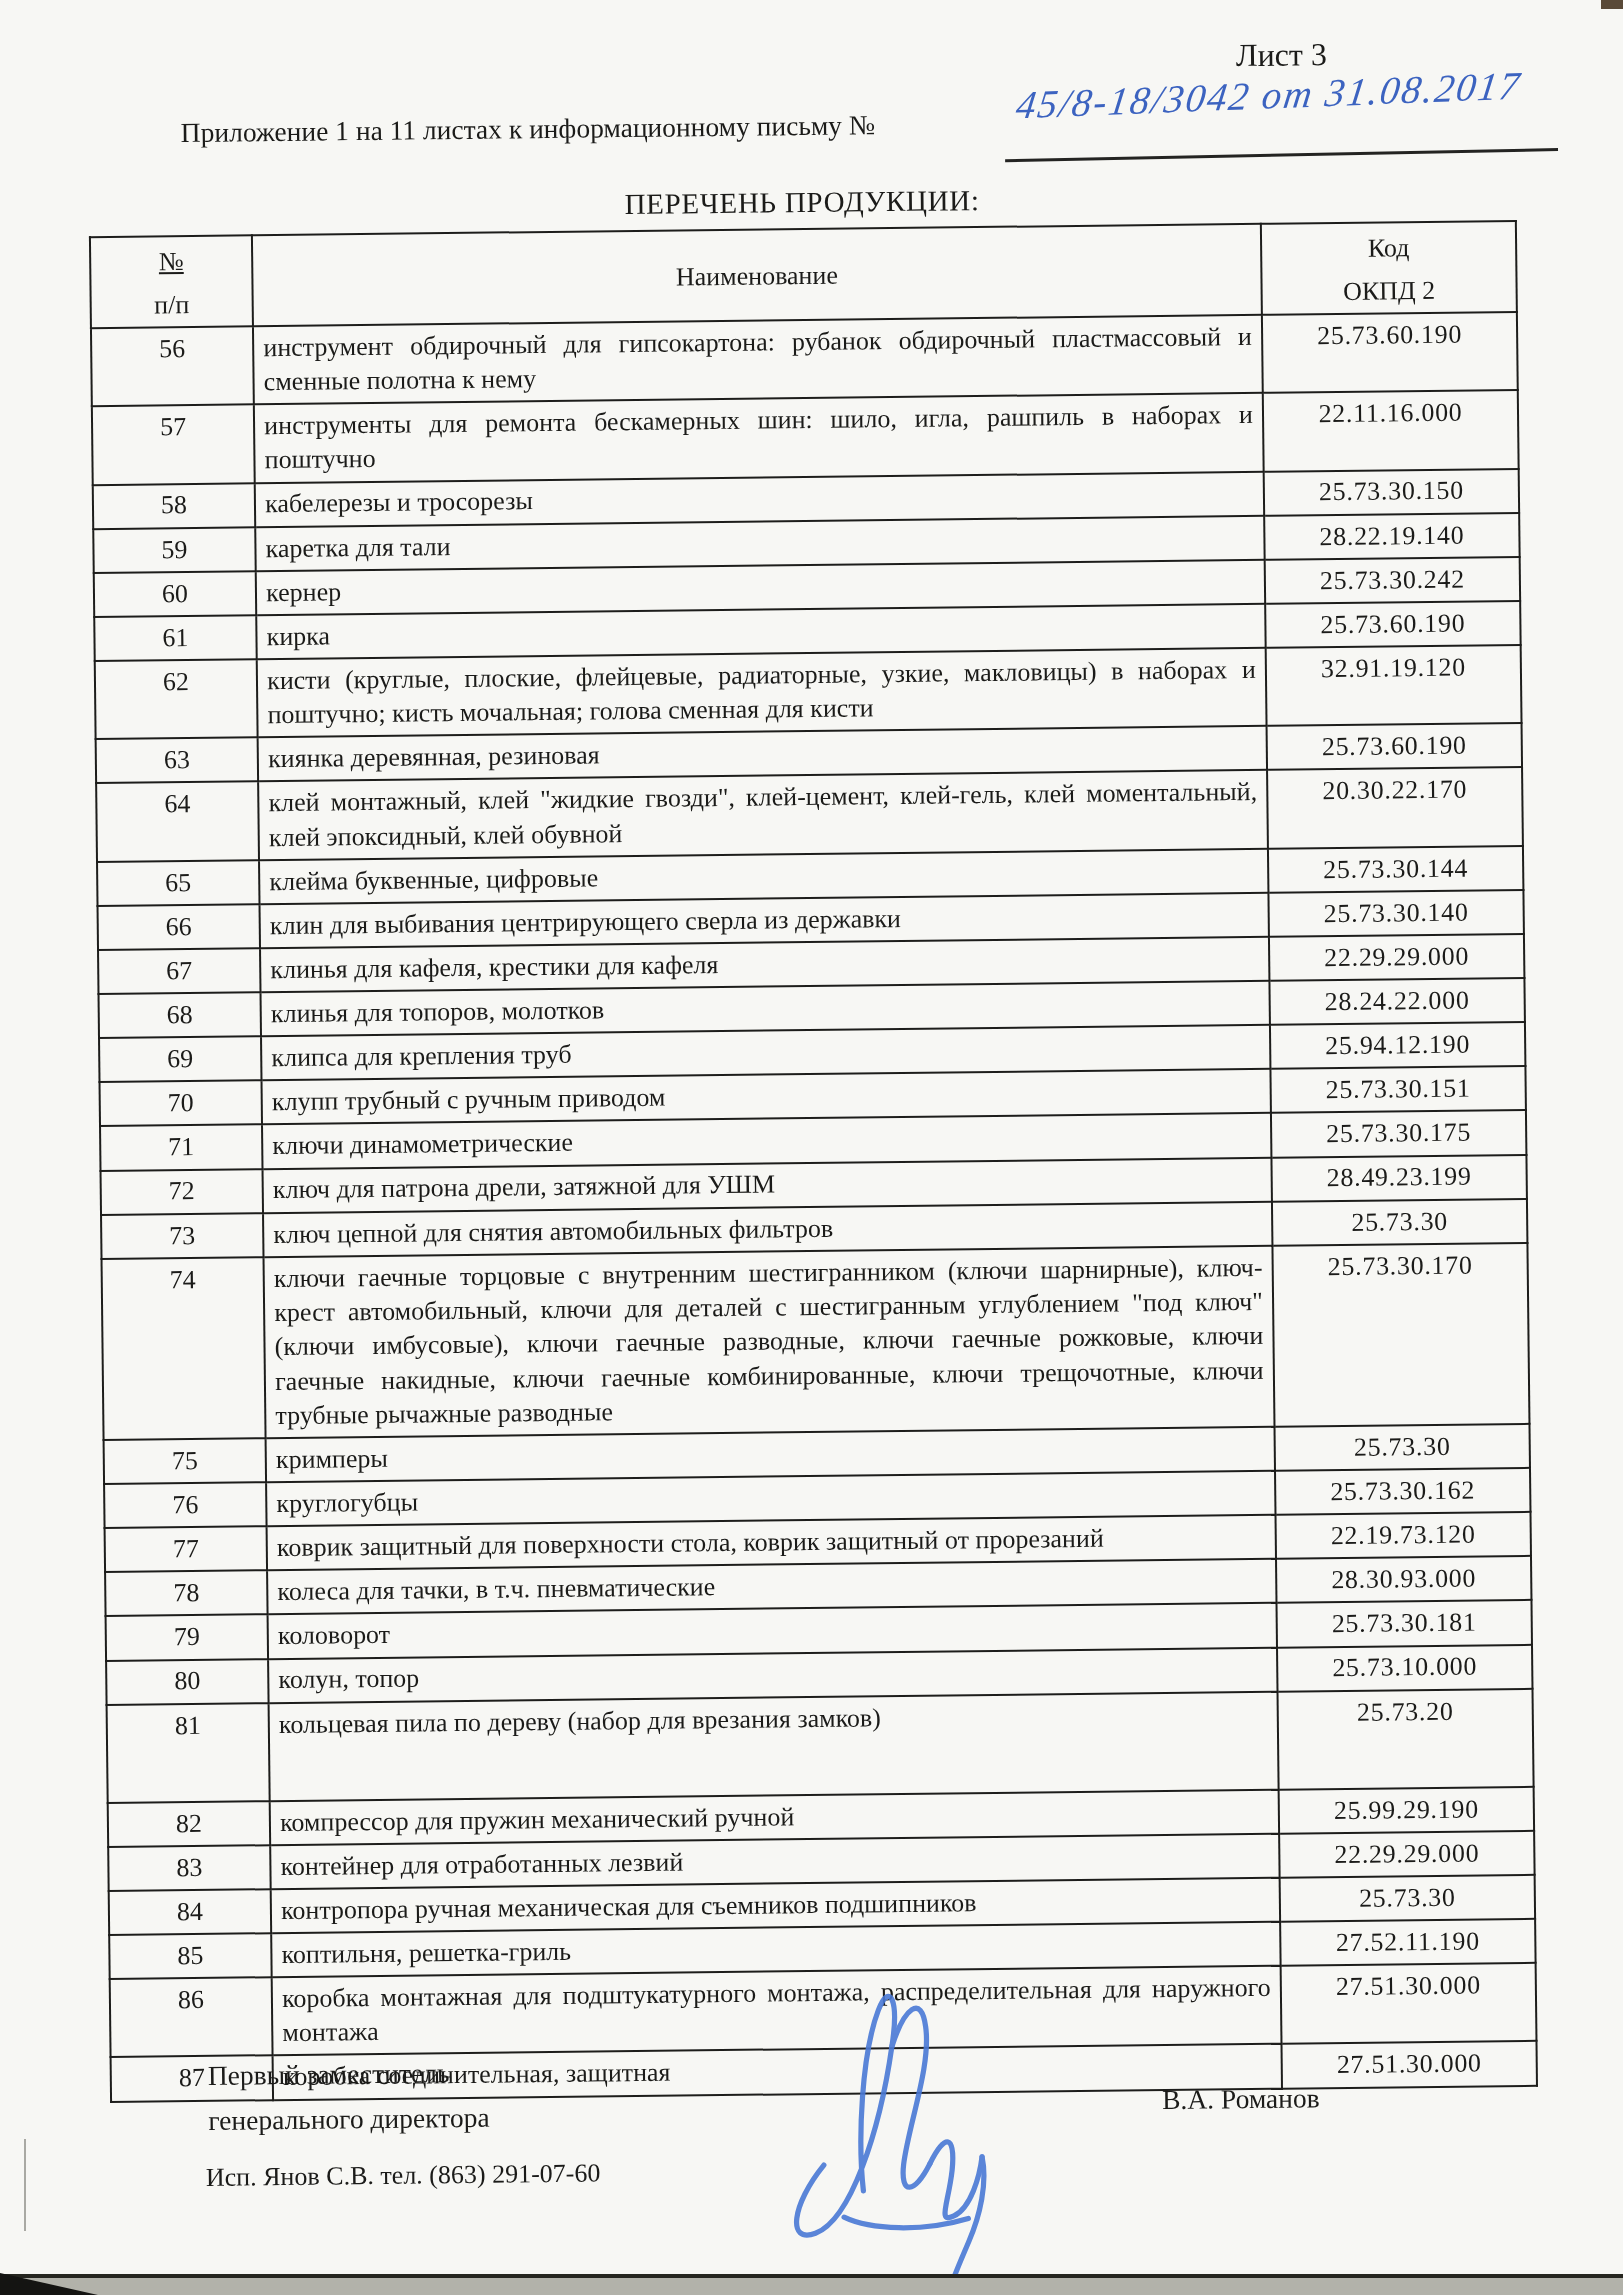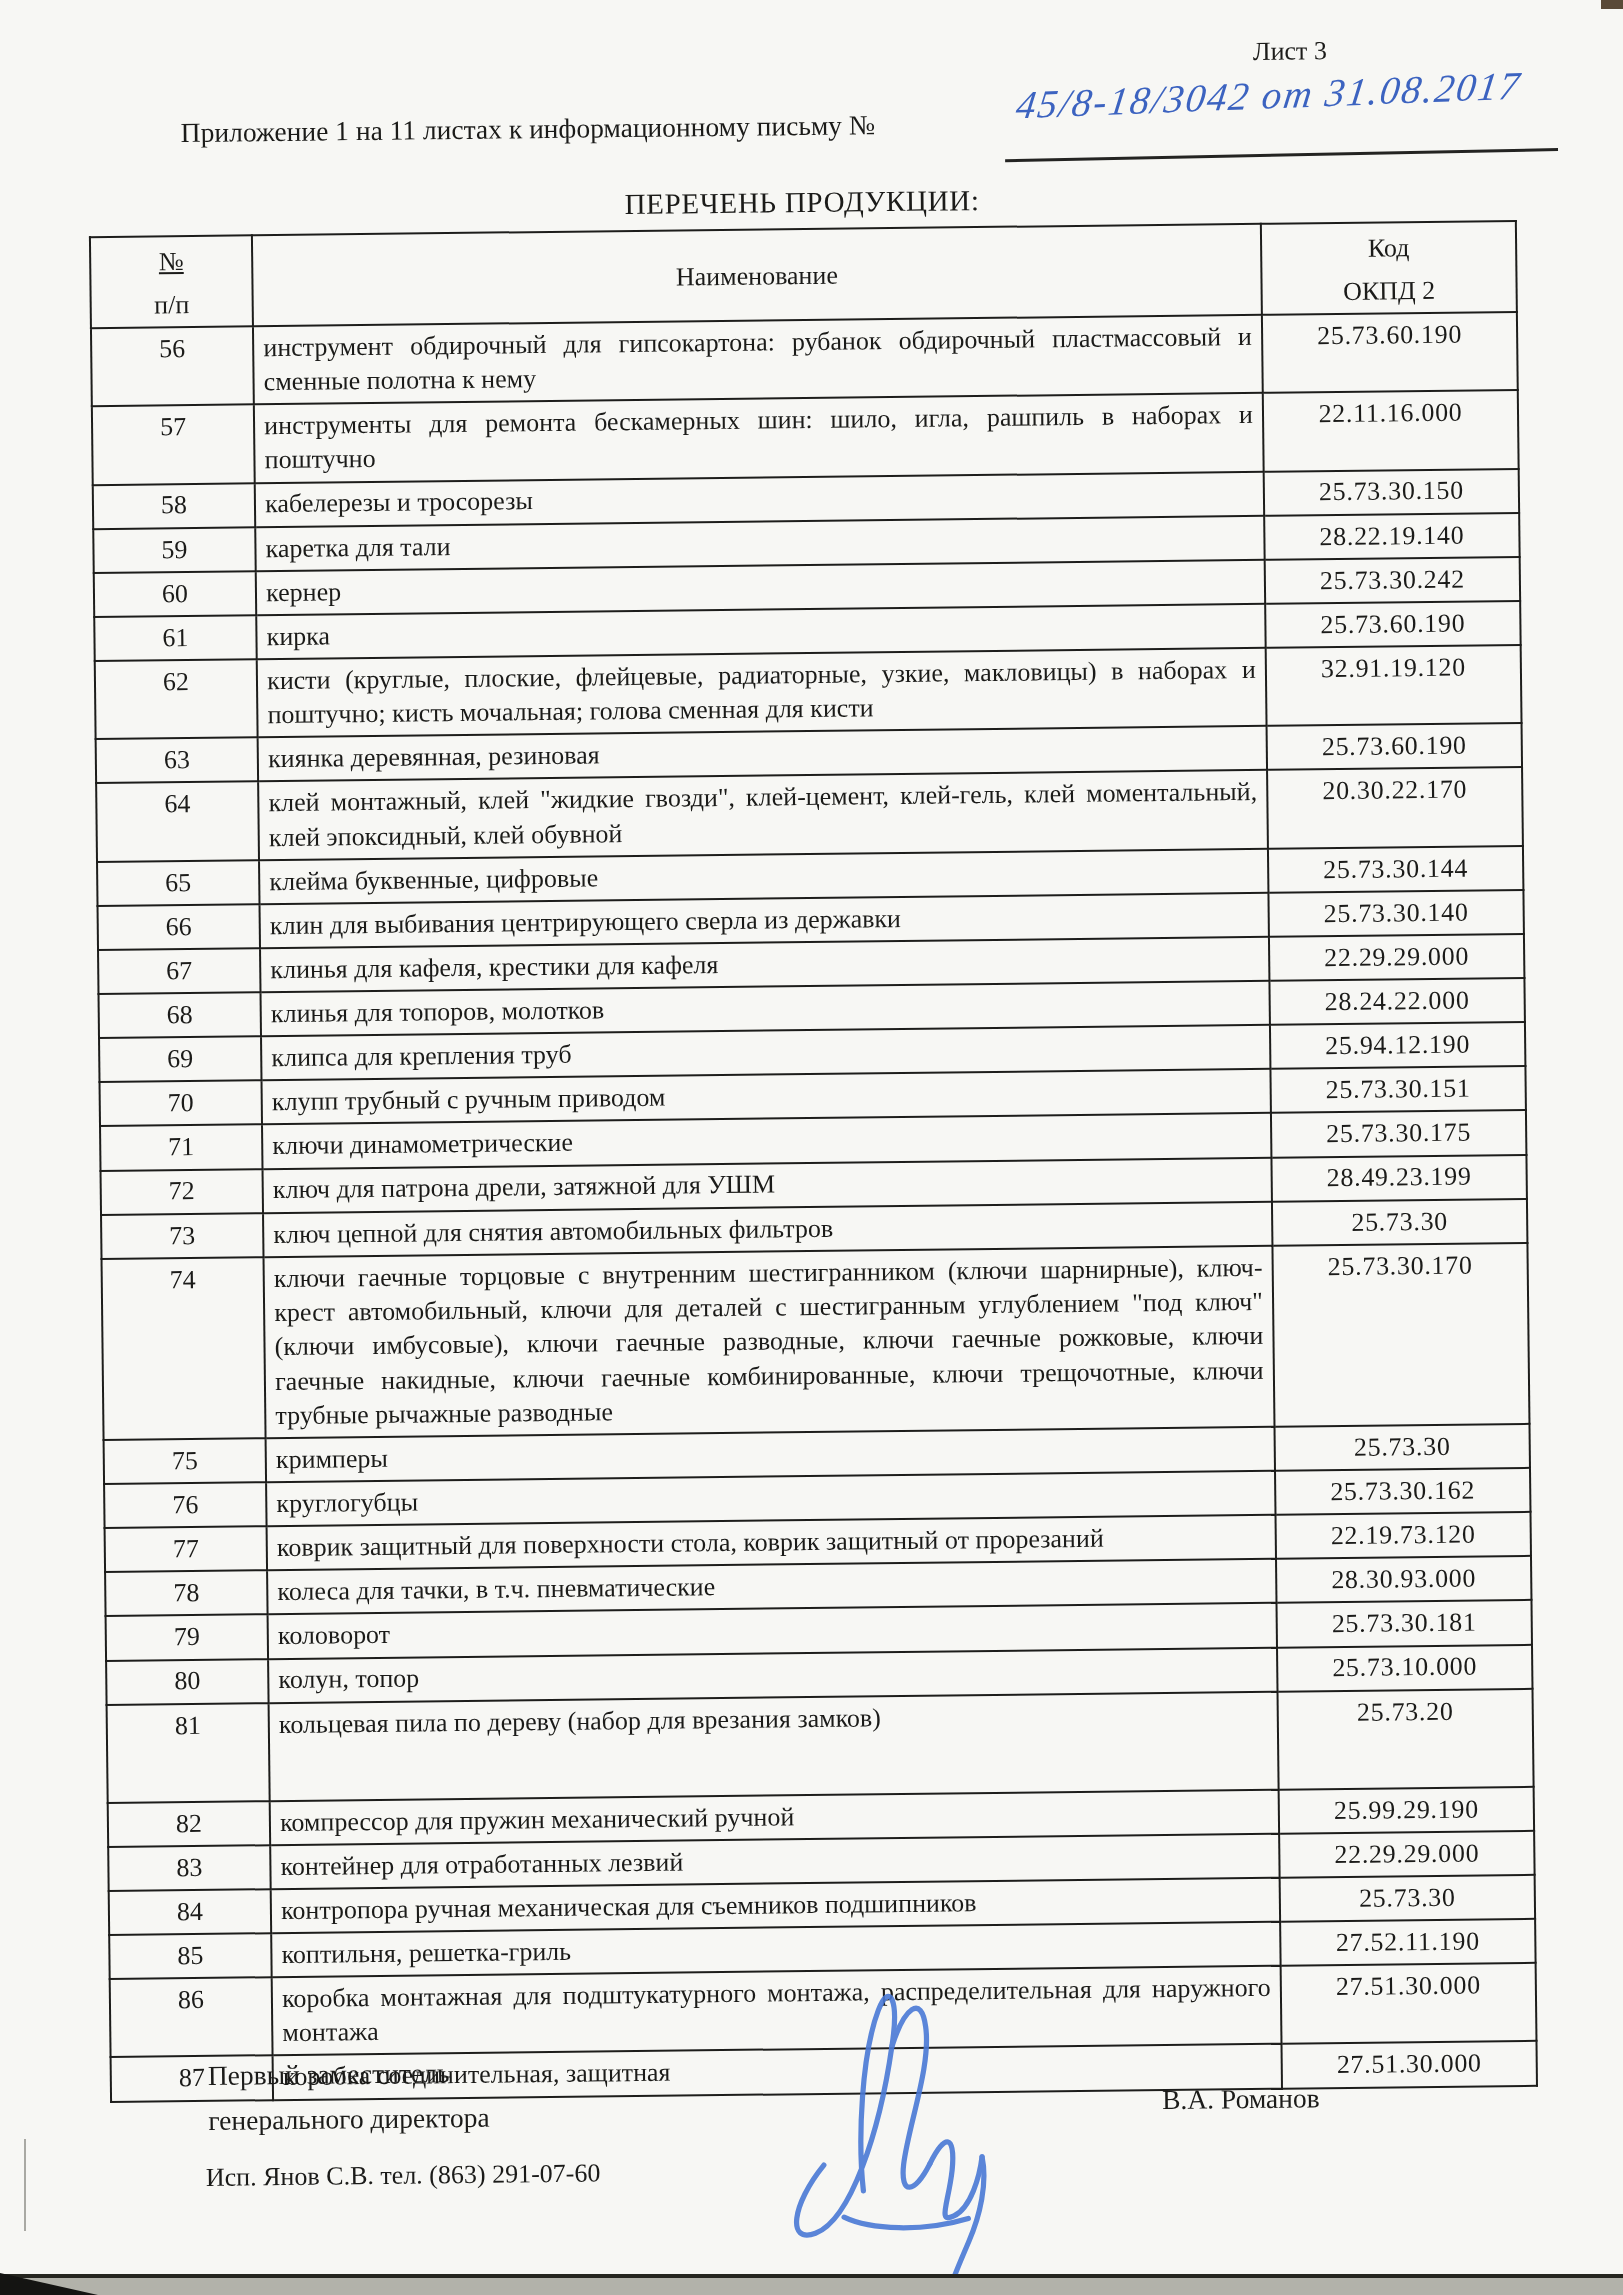--- a/index.html
+++ b/index.html
@@ -6,21 +6,21 @@
   body{
     width:1623px;height:2295px;position:relative;overflow:hidden;
     background:#f7f7f4;
     font-family:"Liberation Serif","DejaVu Serif",serif;
     color:#1b1b19;
   }
   .page{position:absolute;inset:0;}
   
   .content{position:absolute;inset:0;transform:rotate(-0.65deg);transform-origin:50% 45%;}
 
-  .sheet-label{position:absolute;top:42px;right:285px;font-size:26px;}
+  .sheet-label{position:absolute;top:42px;right:285px;font-size:32px;}
   .appendix{position:absolute;top:110px;left:191px;font-size:27.5px;white-space:nowrap;}
   .handwritten{
     position:absolute;top:77px;left:1027px;width:550px;
     font-size:39px;color:#3c63c0;font-style:italic;
     transform:rotate(-1.6deg) skewX(-10deg);
     letter-spacing:2px;white-space:nowrap;
   }
   .hand-underline{position:absolute;top:159px;left:1015px;width:553px;height:2.6px;background:#242422;transform:rotate(-0.5deg);}
   .doc-title{position:absolute;top:186px;left:0;width:100%;text-align:center;font-size:29px;letter-spacing:0.7px;}
 

